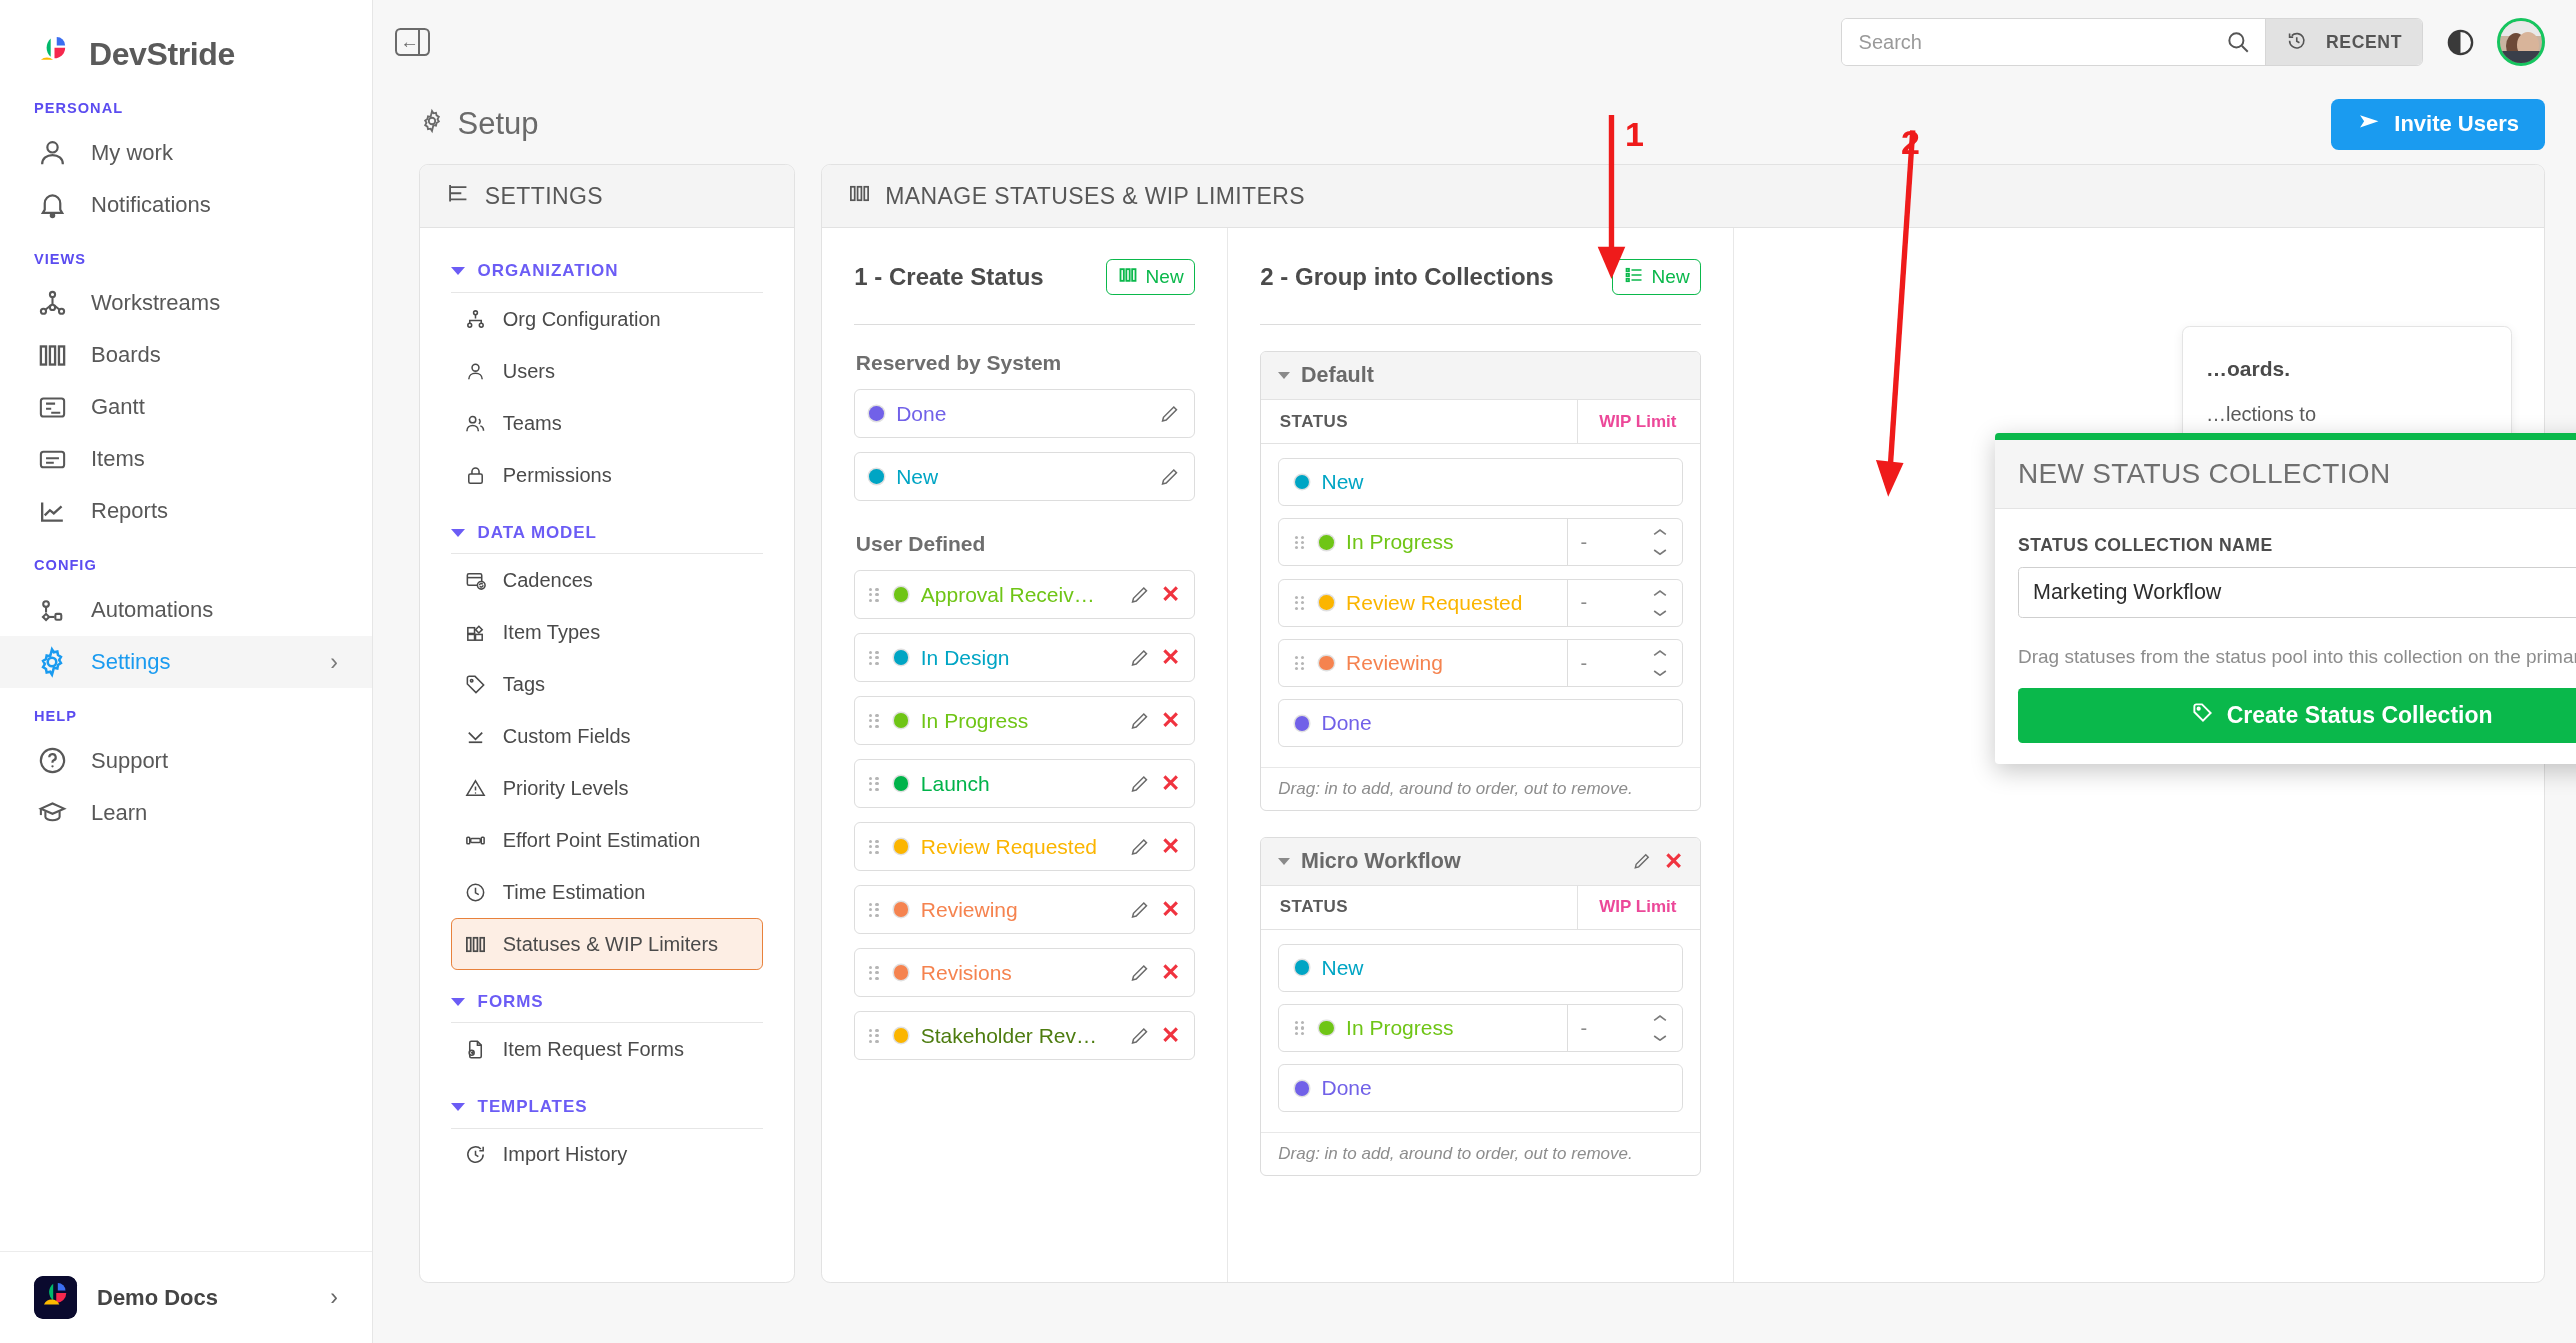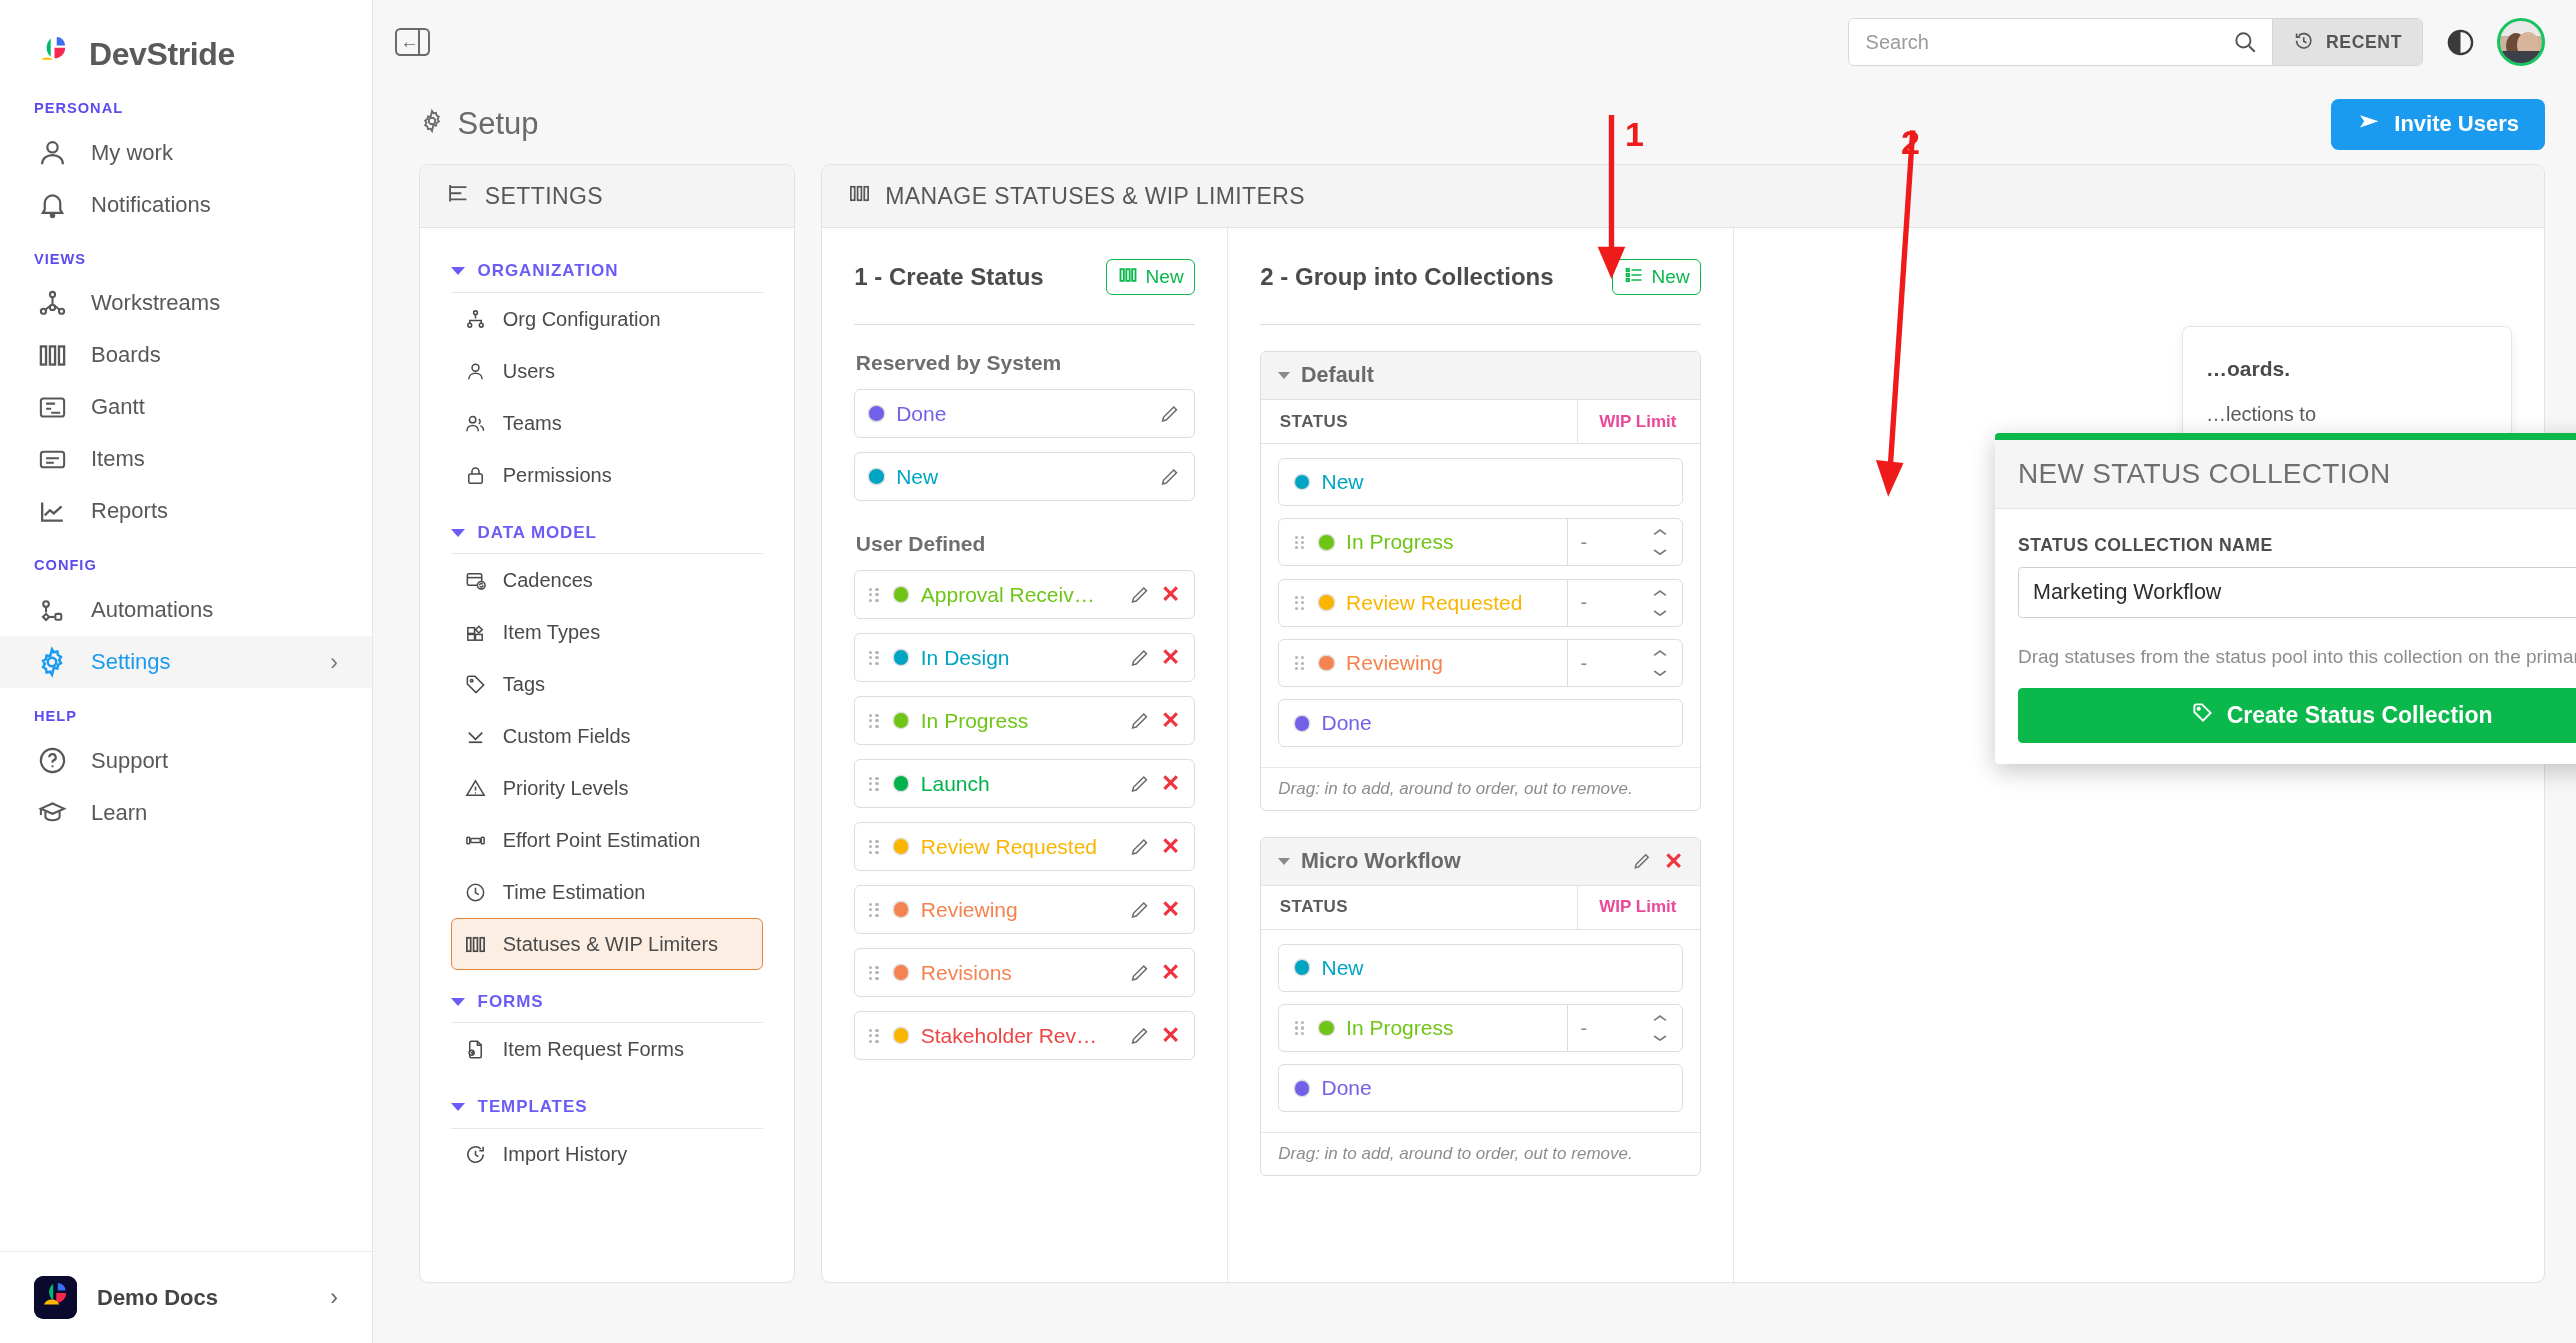--- a/index.html
+++ b/index.html
@@ -71,21 +71,21 @@
     display: flex; align-items: center; height: 48px; border: 0.8px solid #d6d6d6;
     border-radius: 6.1px; overflow: hidden; background: #fff;
   }
   .search-input {
     width: 383px; height: 46px; border: 0; outline: none; padding: 0 17px;
     font-size: 20px; color: #333; font-family: "Liberation Sans", sans-serif; background: #fff;
   }
   .search-input::placeholder { color: #9a9a9a; }
   .search-ico { padding-right: 14px; display: flex; align-items: center; cursor: pointer; }
   .recent-btn {
-    display: flex; align-items: center; gap: 12px; background: #e2e2e2; height: 60px;
+    display: flex; align-items: center; gap: 19px; background: #e2e2e2; height: 60px;
     padding: 0 20px; cursor: pointer; border-left: 0.8px solid #d6d6d6;
   }
   .recent-label { font-size: 17.6px; font-weight: bold; color: #555; letter-spacing: 0.6px; }
   .theme-toggle { width: 34px; height: 34px; cursor: pointer; display:flex; align-items:center; justify-content:center; }
   .avatar {
     width: 48px; height: 48px; border-radius: 50%; border: 3.1px solid #16c55f;
     overflow: hidden; position: relative; background: #c9b3a0; cursor: pointer; flex: 0 0 48px;
   }
   .avatar .face-l { position:absolute; width:20px; height:26px; border-radius:50%; background:#6e4a38; left:6.1px; top:12.3px; }
   .avatar .face-r { position:absolute; width:21.5px; height:26px; border-radius:50%; background:#d8b49a; right:3.1px; top:10.7px; }
@@ -828,21 +828,21 @@
                   <div class="status-row">
                     <span class="drag-dots">
                       <i></i>
                       <i></i>
                       <i></i>
                       <i></i>
                       <i></i>
                       <i></i>
                     </span>
                     <span class="dot" style="background:#fbb500"></span>
-                    <span class="status-name" style="color:#ef4444">Stakeholder Rev…</span>
+                    <span class="status-name" style="color:#4d7c0f">Stakeholder Rev…</span>
                     <span class="row-actions">
                       <span class="ico-btn">
                         <svg width="21.5" height="21.5" viewBox="0 0 24 24" fill="none" stroke="#6b6b6b" stroke-width="1.7">
                           <path d="M16.5 4.5l3 3L8 19l-4 1 1-4z"></path>
                         </svg>
                       </span>
                       <span class="x-btn">✕</span>
                     </span>
                   </div>
                 </div>

